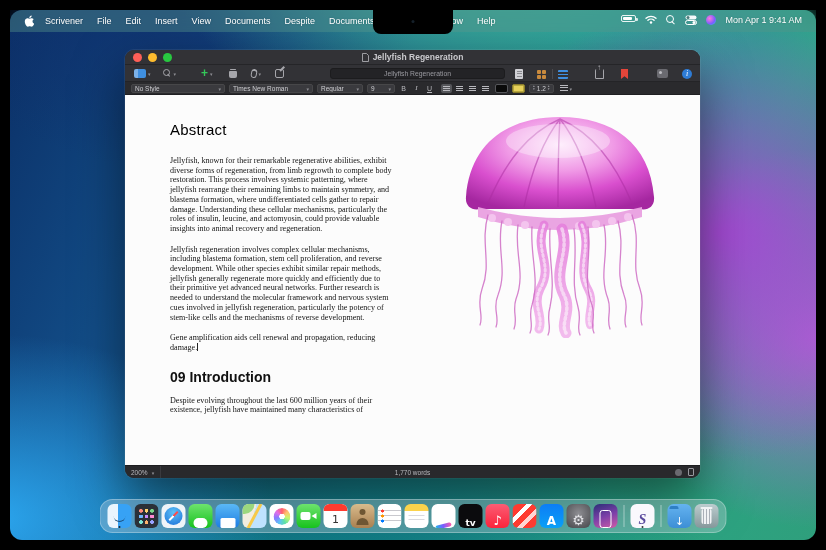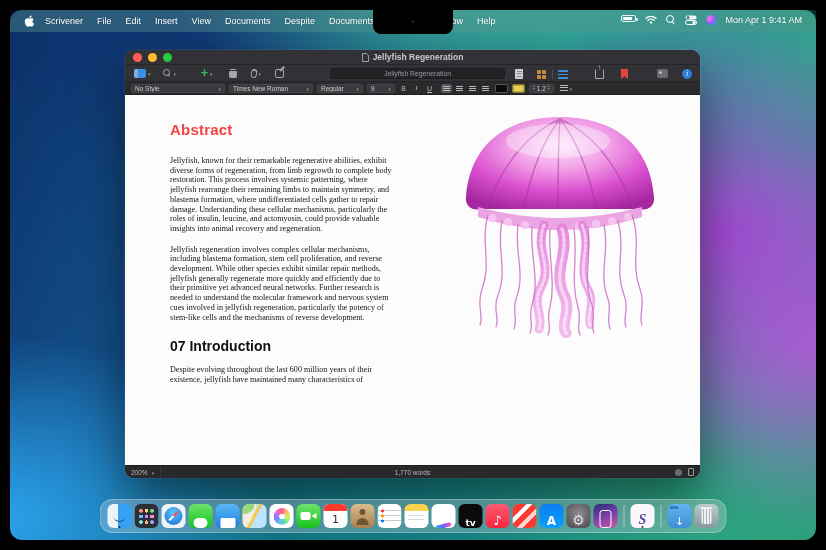--- a/index.html
+++ b/index.html
@@ -90,21 +90,21 @@
   .sw-black{background:#0a0a0a;}
   .sw-hl{background:#e6d05a;border-color:#8a7c2a;box-shadow:0 0 0 1px #b5a63e inset;}
   .fspacing{display:flex;align-items:center;gap:2px;height:9px;background:#3a3a3e;border:1px solid #474749;border-radius:2px;padding:0 3px;}
   .stepper{display:flex;flex-direction:column;font-size:3.5px;line-height:3.5px;color:#9a9aa0;}
   .flist{display:flex;align-items:center;margin-left:2px;}
   .flist i{display:block;width:8px;height:6px;background:repeating-linear-gradient(#b9b9be 0 1px, transparent 1px 2.5px);}
 
   
   .editor{position:relative;height:370px;background:#fcfcfc;overflow:hidden;}
   .col-left{position:absolute;left:45px;top:0;width:222px;color:#141414;}
-  .h-abstract{font-size:15px;font-weight:bold;letter-spacing:.2px;margin-top:26px;color:#ef4444;}
+  .h-abstract{font-size:15px;font-weight:normal;letter-spacing:.2px;margin-top:26px;color:#000000;}
   .body-p{font-family:"Liberation Serif",serif;font-size:8.1px;line-height:9.7px;text-align:left;margin-top:11px;}
   .body-p.first{margin-top:18px;}
   .h-intro{font-size:14px;font-weight:bold;margin-top:16px;color:#111;}
   .cursor{display:inline-block;width:1px;height:8px;background:#222;vertical-align:-1px;}
   .jelly{position:absolute;left:315px;top:8px;}
   .quote{position:absolute;left:312px;top:250px;width:250px;text-align:center;font-weight:bold;
     font-size:22.5px;line-height:27.5px;letter-spacing:-.4px;color:#0c0c0c;}
 
   .wfooter{position:relative;height:13px;background:#29292c;border-top:1px solid #1d1d20;display:flex;align-items:center;color:#b9b9be;font-size:6.5px;}
   .zoomctl{display:flex;align-items:center;gap:2px;padding:0 6px;height:100%;border-right:1px solid #3a3a3e;}
@@ -332,21 +332,22 @@
             <i></i>
             <span class="chev">▾</span>
           </span>
       </div>
 
       <div class="editor">
         <div class="col-left">
           <div class="h-abstract">Abstract</div>
           <p class="body-p first">Jellyfish, known for their remarkable regenerative abilities, exhibit diverse forms of regeneration, from limb regrowth to complete body restoration. This process involves systemic patterning, where jellyfish rearrange their remaining limbs to maintain symmetry, and blastema formation, where undifferentiated cells gather to repair damage. Understanding these cellular mechanisms, particularly the roles of insulin, leucine, and actomyosin, could provide valuable insights into animal recovery and regeneration.</p>
           <p class="body-p">Jellyfish regeneration involves complex cellular mechanisms, including blastema formation, stem cell proliferation, and reverse development. While other species exhibit similar repair methods, jellyfish generally regenerate more quickly and efficiently due to their primitive yet advanced neural networks. Further research is needed to understand the molecular framework and nervous system cues involved in jellyfish regeneration, particularly the potency of stem-like cells and the mechanisms of reverse development.</p>
-          <div class="h-intro">07 Introduction</div>
+          <p class="body-p"><span>Gene amplification aids cell renewal and propagation, reducing damage.</span><span class="cursor"></span></p>
+          <div class="h-intro">09 Introduction</div>
           <p class="body-p">Despite evolving throughout the last 600 million years of their existence, jellyfish have maintained many characteristics of</p>
         </div>
 
         <svg class="jelly" width="240" height="235" viewBox="0 0 240 235">
           <defs>
             <radialGradient id="gBell" cx="50%" cy="30%" r="75%">
               <stop offset="0%" stop-color="#fde6fb"></stop>
               <stop offset="38%" stop-color="#f09ae6"></stop>
               <stop offset="68%" stop-color="#d94fce"></stop>
               <stop offset="100%" stop-color="#a527a0"></stop>

